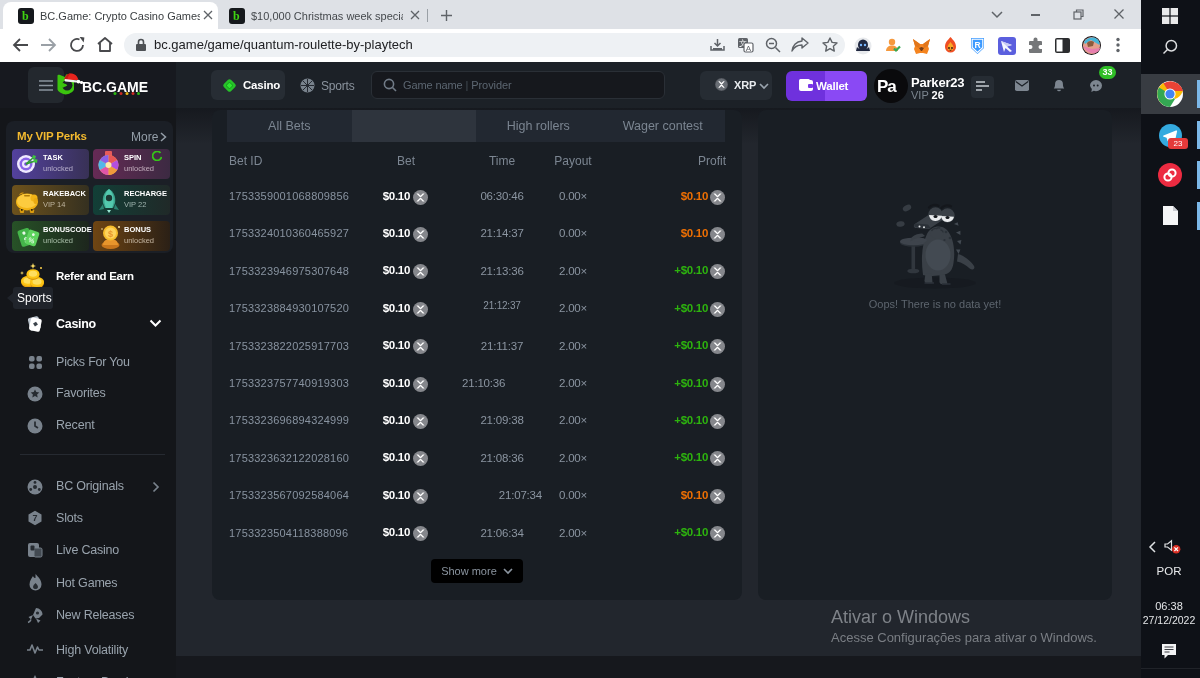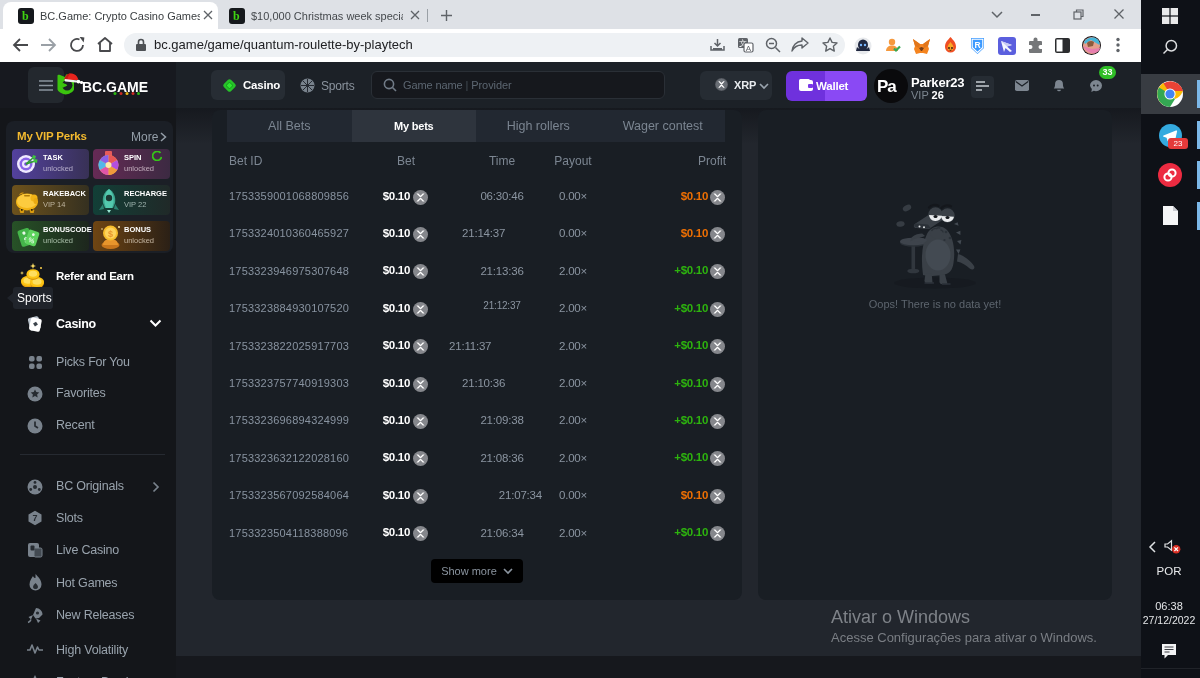--- a/index.html
+++ b/index.html
@@ -428,21 +428,20 @@
 
 <div class="ab" style="left:176px;top:108px;width:965px;height:548px;background:#22262d"></div>
 <div class="ab" style="left:176px;top:108px;width:965px;height:36px;background:linear-gradient(180deg,rgba(10,12,16,.5),rgba(10,12,16,0))"></div>
 <div class="ab" style="left:176px;top:656px;width:965px;height:22px;background:#16181d"></div>
 
 <div class="ab" style="left:212px;top:110px;width:530px;height:490px;background:#191e24;border-radius:8px"></div>
 
 <div class="ab" style="left:227px;top:110px;width:498px;height:32px;background:#222831"></div>
 <div class="ab" style="left:351.5px;top:110px;width:124.5px;height:32px;background:#2e343d"></div>
 <div class="ab flex" style="left:227px;top:110px;width:124.5px;height:32px;justify-content:center;font-size:12.5px;color:#7b8591">All Bets</div>
-<div class="ab flex" style="left:351.5px;top:110px;width:124.5px;height:32px;justify-content:center;font-size:11px;letter-spacing:-.2px;font-weight:bold;color:#fff">My bets</div>
 <div class="ab flex" style="left:476px;top:110px;width:124.5px;height:32px;justify-content:center;font-size:12.5px;color:#7b8591">High rollers</div>
 <div class="ab flex" style="left:600.5px;top:110px;width:124.5px;height:32px;justify-content:center;font-size:12.5px;color:#7b8591">Wager contest</div>
 
 <div class="ab" style="left:229px;top:154px;font-size:12px;color:#7c8692">Bet ID</div>
 <div class="ab" style="left:366px;top:154px;width:80px;text-align:center;font-size:12px;color:#7c8692">Bet</div>
 <div class="ab" style="left:462px;top:154px;width:80px;text-align:center;font-size:12px;color:#7c8692">Time</div>
 <div class="ab" style="left:533px;top:154px;width:80px;text-align:center;font-size:12px;color:#7c8692">Payout</div>
 <div class="ab" style="left:646px;top:154px;width:80px;text-align:right;font-size:12px;color:#7c8692">Profit</div>
 
 <div class="ab" style="left:758px;top:110px;width:354px;height:490px;background:#191e24;border-radius:8px"></div>
@@ -459,21 +458,21 @@
 <svg class="ab" style="left:709.5px;top:189.5px" width="15" height="15" viewBox="0 0 15 15">
       <circle cx="7.5" cy="7.5" r="7.5" fill="#85878c"></circle>
       <path d="M3.4 3.6h1.9l2.2 2.2 2.2-2.2h1.9l-3 3a1.55 1.55 0 0 1-2.2 0zM3.4 11.4h1.9l2.2-2.2 2.2 2.2h1.9l-3-3a1.55 1.55 0 0 0-2.2 0z" fill="#fff"></path>
     </svg>
 <div class="ab" style="left:229px;top:227.4px;font-size:11px;letter-spacing:.2px;color:#8893a0">1753324010360465927</div>
 <div class="ab" style="left:340px;top:226.9px;width:70px;text-align:right;font-size:11.5px;letter-spacing:-.3px;font-weight:bold;color:#fff">$0.10</div>
 <svg class="ab" style="left:412.5px;top:226.9px" width="15" height="15" viewBox="0 0 15 15">
       <circle cx="7.5" cy="7.5" r="7.5" fill="#85878c"></circle>
       <path d="M3.4 3.6h1.9l2.2 2.2 2.2-2.2h1.9l-3 3a1.55 1.55 0 0 1-2.2 0zM3.4 11.4h1.9l2.2-2.2 2.2 2.2h1.9l-3-3a1.55 1.55 0 0 0-2.2 0z" fill="#fff"></path>
     </svg>
-<div class="ab" style="left:462px;top:227.4px;width:80px;text-align:left;font-size:11.5px;letter-spacing:-.2px;color:#8b95a1">21:14:37</div>
+<div class="ab" style="left:462px;top:227.4px;width:80px;text-align:center;font-size:11.5px;letter-spacing:-.2px;color:#8b95a1">21:14:37</div>
 <div class="ab" style="left:533px;top:227.4px;width:80px;text-align:center;font-size:11.5px;letter-spacing:-.2px;color:#8b95a1">0.00×</div>
 <div class="ab" style="left:628px;top:226.9px;width:80px;text-align:right;font-size:11.5px;letter-spacing:-.3px;font-weight:bold;color:#ed6f03">$0.10</div>
 <svg class="ab" style="left:709.5px;top:226.9px" width="15" height="15" viewBox="0 0 15 15">
       <circle cx="7.5" cy="7.5" r="7.5" fill="#85878c"></circle>
       <path d="M3.4 3.6h1.9l2.2 2.2 2.2-2.2h1.9l-3 3a1.55 1.55 0 0 1-2.2 0zM3.4 11.4h1.9l2.2-2.2 2.2 2.2h1.9l-3-3a1.55 1.55 0 0 0-2.2 0z" fill="#fff"></path>
     </svg>
 <div class="ab" style="left:229px;top:264.8px;font-size:11px;letter-spacing:.2px;color:#8893a0">1753323946975307648</div>
 <div class="ab" style="left:340px;top:264.3px;width:70px;text-align:right;font-size:11.5px;letter-spacing:-.3px;font-weight:bold;color:#fff">$0.10</div>
 <svg class="ab" style="left:412.5px;top:264.3px" width="15" height="15" viewBox="0 0 15 15">
       <circle cx="7.5" cy="7.5" r="7.5" fill="#85878c"></circle>
@@ -498,21 +497,21 @@
 <svg class="ab" style="left:709.5px;top:301.7px" width="15" height="15" viewBox="0 0 15 15">
       <circle cx="7.5" cy="7.5" r="7.5" fill="#85878c"></circle>
       <path d="M3.4 3.6h1.9l2.2 2.2 2.2-2.2h1.9l-3 3a1.55 1.55 0 0 1-2.2 0zM3.4 11.4h1.9l2.2-2.2 2.2 2.2h1.9l-3-3a1.55 1.55 0 0 0-2.2 0z" fill="#fff"></path>
     </svg>
 <div class="ab" style="left:229px;top:339.6px;font-size:11px;letter-spacing:.2px;color:#8893a0">1753323822025917703</div>
 <div class="ab" style="left:340px;top:339.1px;width:70px;text-align:right;font-size:11.5px;letter-spacing:-.3px;font-weight:bold;color:#fff">$0.10</div>
 <svg class="ab" style="left:412.5px;top:339.1px" width="15" height="15" viewBox="0 0 15 15">
       <circle cx="7.5" cy="7.5" r="7.5" fill="#85878c"></circle>
       <path d="M3.4 3.6h1.9l2.2 2.2 2.2-2.2h1.9l-3 3a1.55 1.55 0 0 1-2.2 0zM3.4 11.4h1.9l2.2-2.2 2.2 2.2h1.9l-3-3a1.55 1.55 0 0 0-2.2 0z" fill="#fff"></path>
     </svg>
-<div class="ab" style="left:449px;top:339.6px;width:80px;font-size:11.5px;letter-spacing:-.2px;color:#8b95a1">21:11:37</div>
+<div class="ab" style="left:462px;top:339.6px;width:80px;text-align:center;font-size:11.5px;letter-spacing:-.2px;color:#8b95a1">21:11:37</div>
 <div class="ab" style="left:533px;top:339.6px;width:80px;text-align:center;font-size:11.5px;letter-spacing:-.2px;color:#8b95a1">2.00×</div>
 <div class="ab" style="left:628px;top:339.1px;width:80px;text-align:right;font-size:11.5px;letter-spacing:-.3px;font-weight:bold;color:#2db30e">+$0.10</div>
 <svg class="ab" style="left:709.5px;top:339.1px" width="15" height="15" viewBox="0 0 15 15">
       <circle cx="7.5" cy="7.5" r="7.5" fill="#85878c"></circle>
       <path d="M3.4 3.6h1.9l2.2 2.2 2.2-2.2h1.9l-3 3a1.55 1.55 0 0 1-2.2 0zM3.4 11.4h1.9l2.2-2.2 2.2 2.2h1.9l-3-3a1.55 1.55 0 0 0-2.2 0z" fill="#fff"></path>
     </svg>
 <div class="ab" style="left:229px;top:377.0px;font-size:11px;letter-spacing:.2px;color:#8893a0">1753323757740919303</div>
 <div class="ab" style="left:340px;top:376.5px;width:70px;text-align:right;font-size:11.5px;letter-spacing:-.3px;font-weight:bold;color:#fff">$0.10</div>
 <svg class="ab" style="left:412.5px;top:376.5px" width="15" height="15" viewBox="0 0 15 15">
       <circle cx="7.5" cy="7.5" r="7.5" fill="#85878c"></circle>

